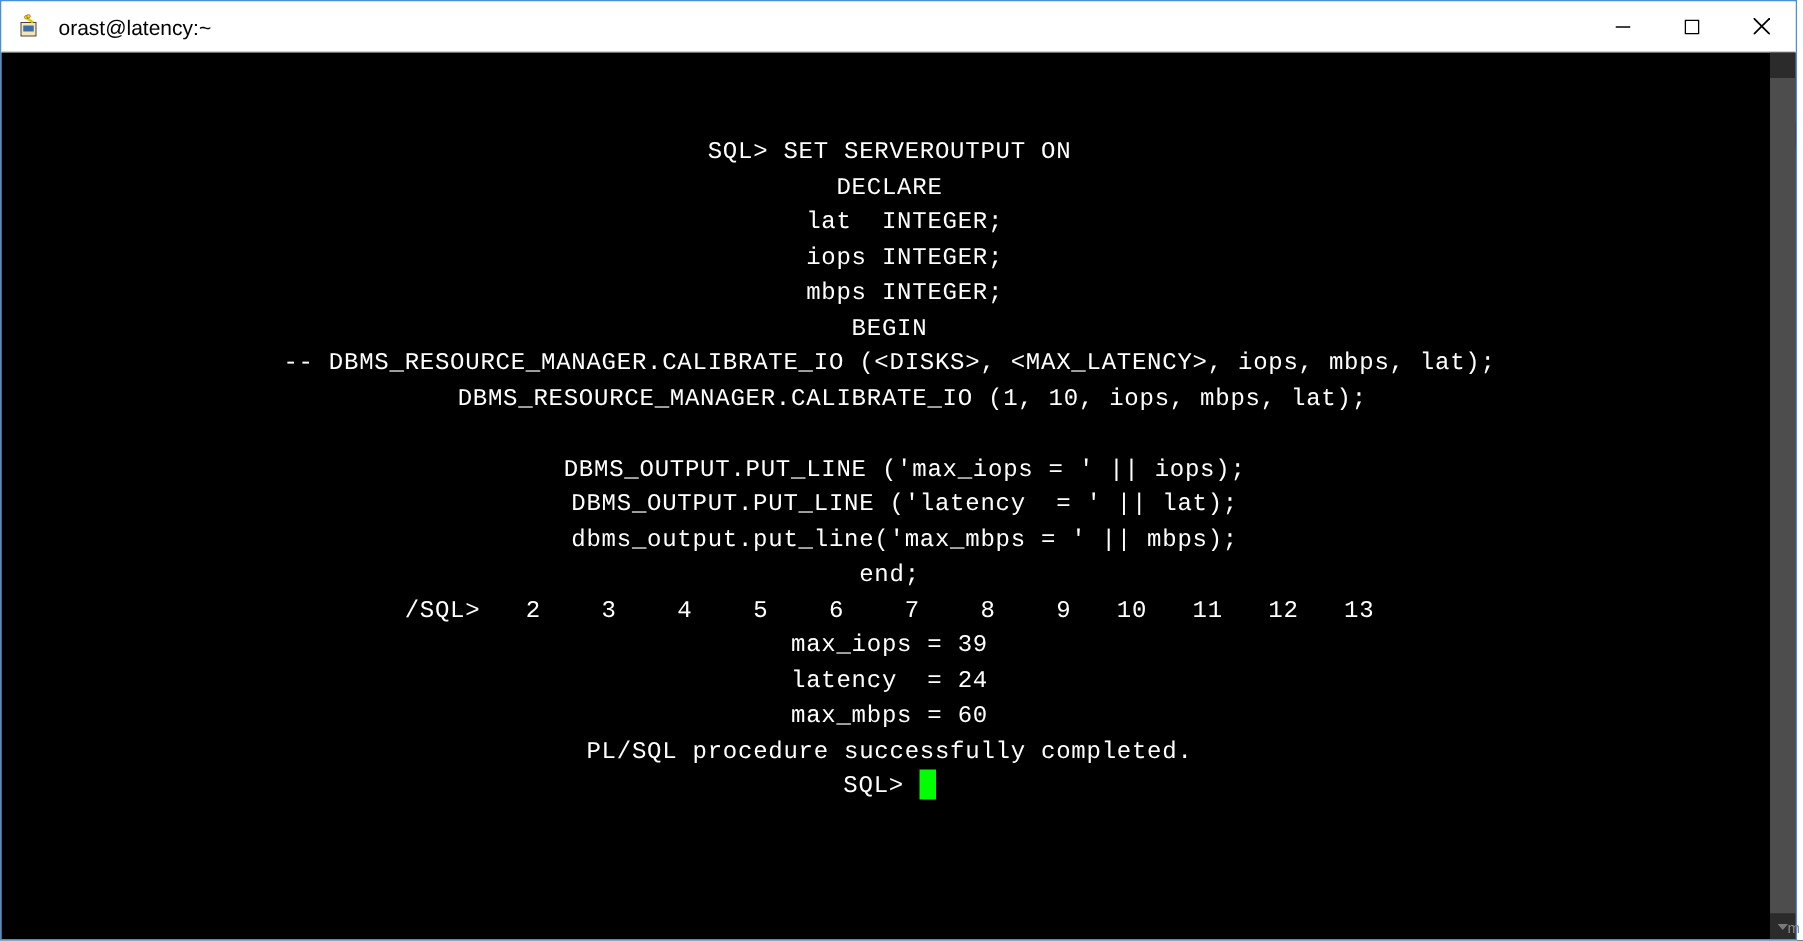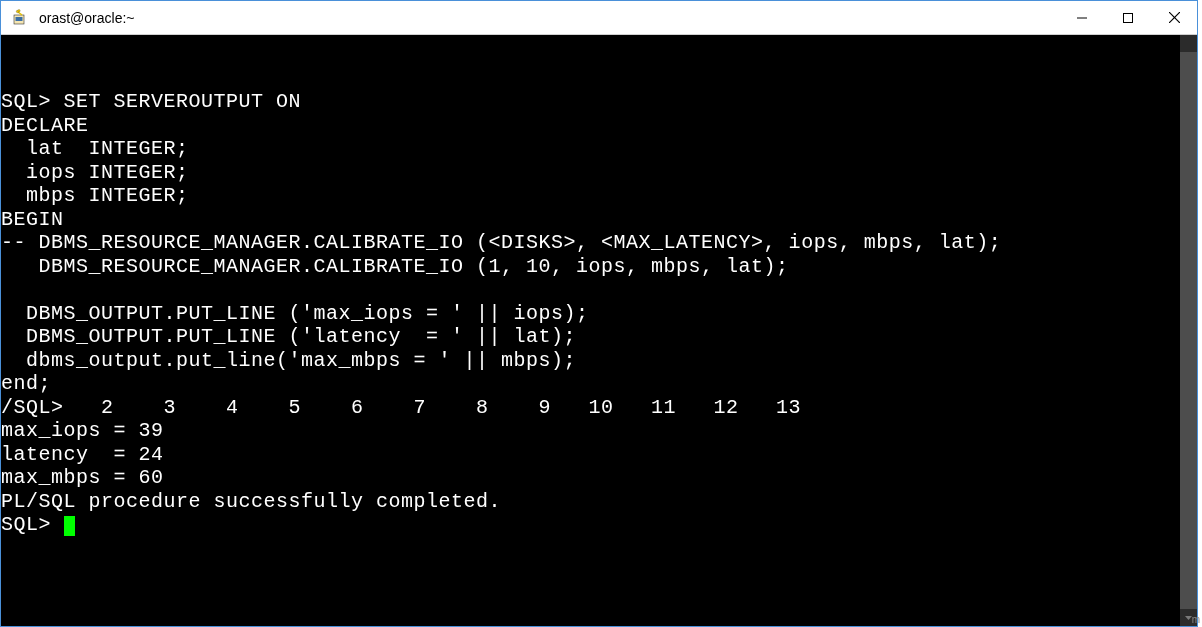--- a/index.html
+++ b/index.html
@@ -50,27 +50,28 @@
     justify-content: center;
     color: #000;
     font-size: 10px;
   }
 
   .terminal {
     flex: 1;
     background: #000;
     color: #fff;
     font-family: "Courier New", monospace;
-    font-size: 20px;
+    font-size: 16px;
     line-height: 23.5px;
     padding: 8px 12px 0 0;
     white-space: pre;
     overflow: hidden;
     position: relative;
     letter-spacing: 0.5px;
+    text-align: center;
   }
   .terminal .line { white-space: pre; }
   .scrollbar {
     position: absolute;
     top: 0; right: 0;
     width: 17px;
     height: 100%;
     background: #2b2b2b;
   }
   .scrollbar-thumb {
@@ -104,21 +105,21 @@
   <div class="titlebar">
     <span class="icon">
       <svg width="18" height="18" viewBox="0 0 18 18">
         <rect x="2" y="6" width="10" height="9" fill="#f5e6b3" stroke="#333" stroke-width="0.6"></rect>
         <rect x="3.5" y="8" width="7" height="4" fill="#3a6ea5"></rect>
         <line x1="6" y1="3" x2="10" y2="6" stroke="#e6c200" stroke-width="1.5"></line>
         <circle cx="5.5" cy="2.5" r="1.2" fill="#ffd400" stroke="#333" stroke-width="0.3"></circle>
         <circle cx="7" cy="1.8" r="1.2" fill="#ffd400" stroke="#333" stroke-width="0.3"></circle>
       </svg>
     </span>
-    <span class="title">orast@oracle:~</span>
+    <span class="title">orast@latency:~</span>
     <div class="win-controls">
       <div class="win-btn">
         <svg width="10" height="10">
             <line x1="0" y1="5" x2="10" y2="5" stroke="#000" stroke-width="1"></line>
           </svg>
       </div>
       <div class="win-btn">
         <svg width="10" height="10">
             <rect x="0.5" y="0.5" width="9" height="9" fill="none" stroke="#000" stroke-width="1"></rect>
           </svg>

